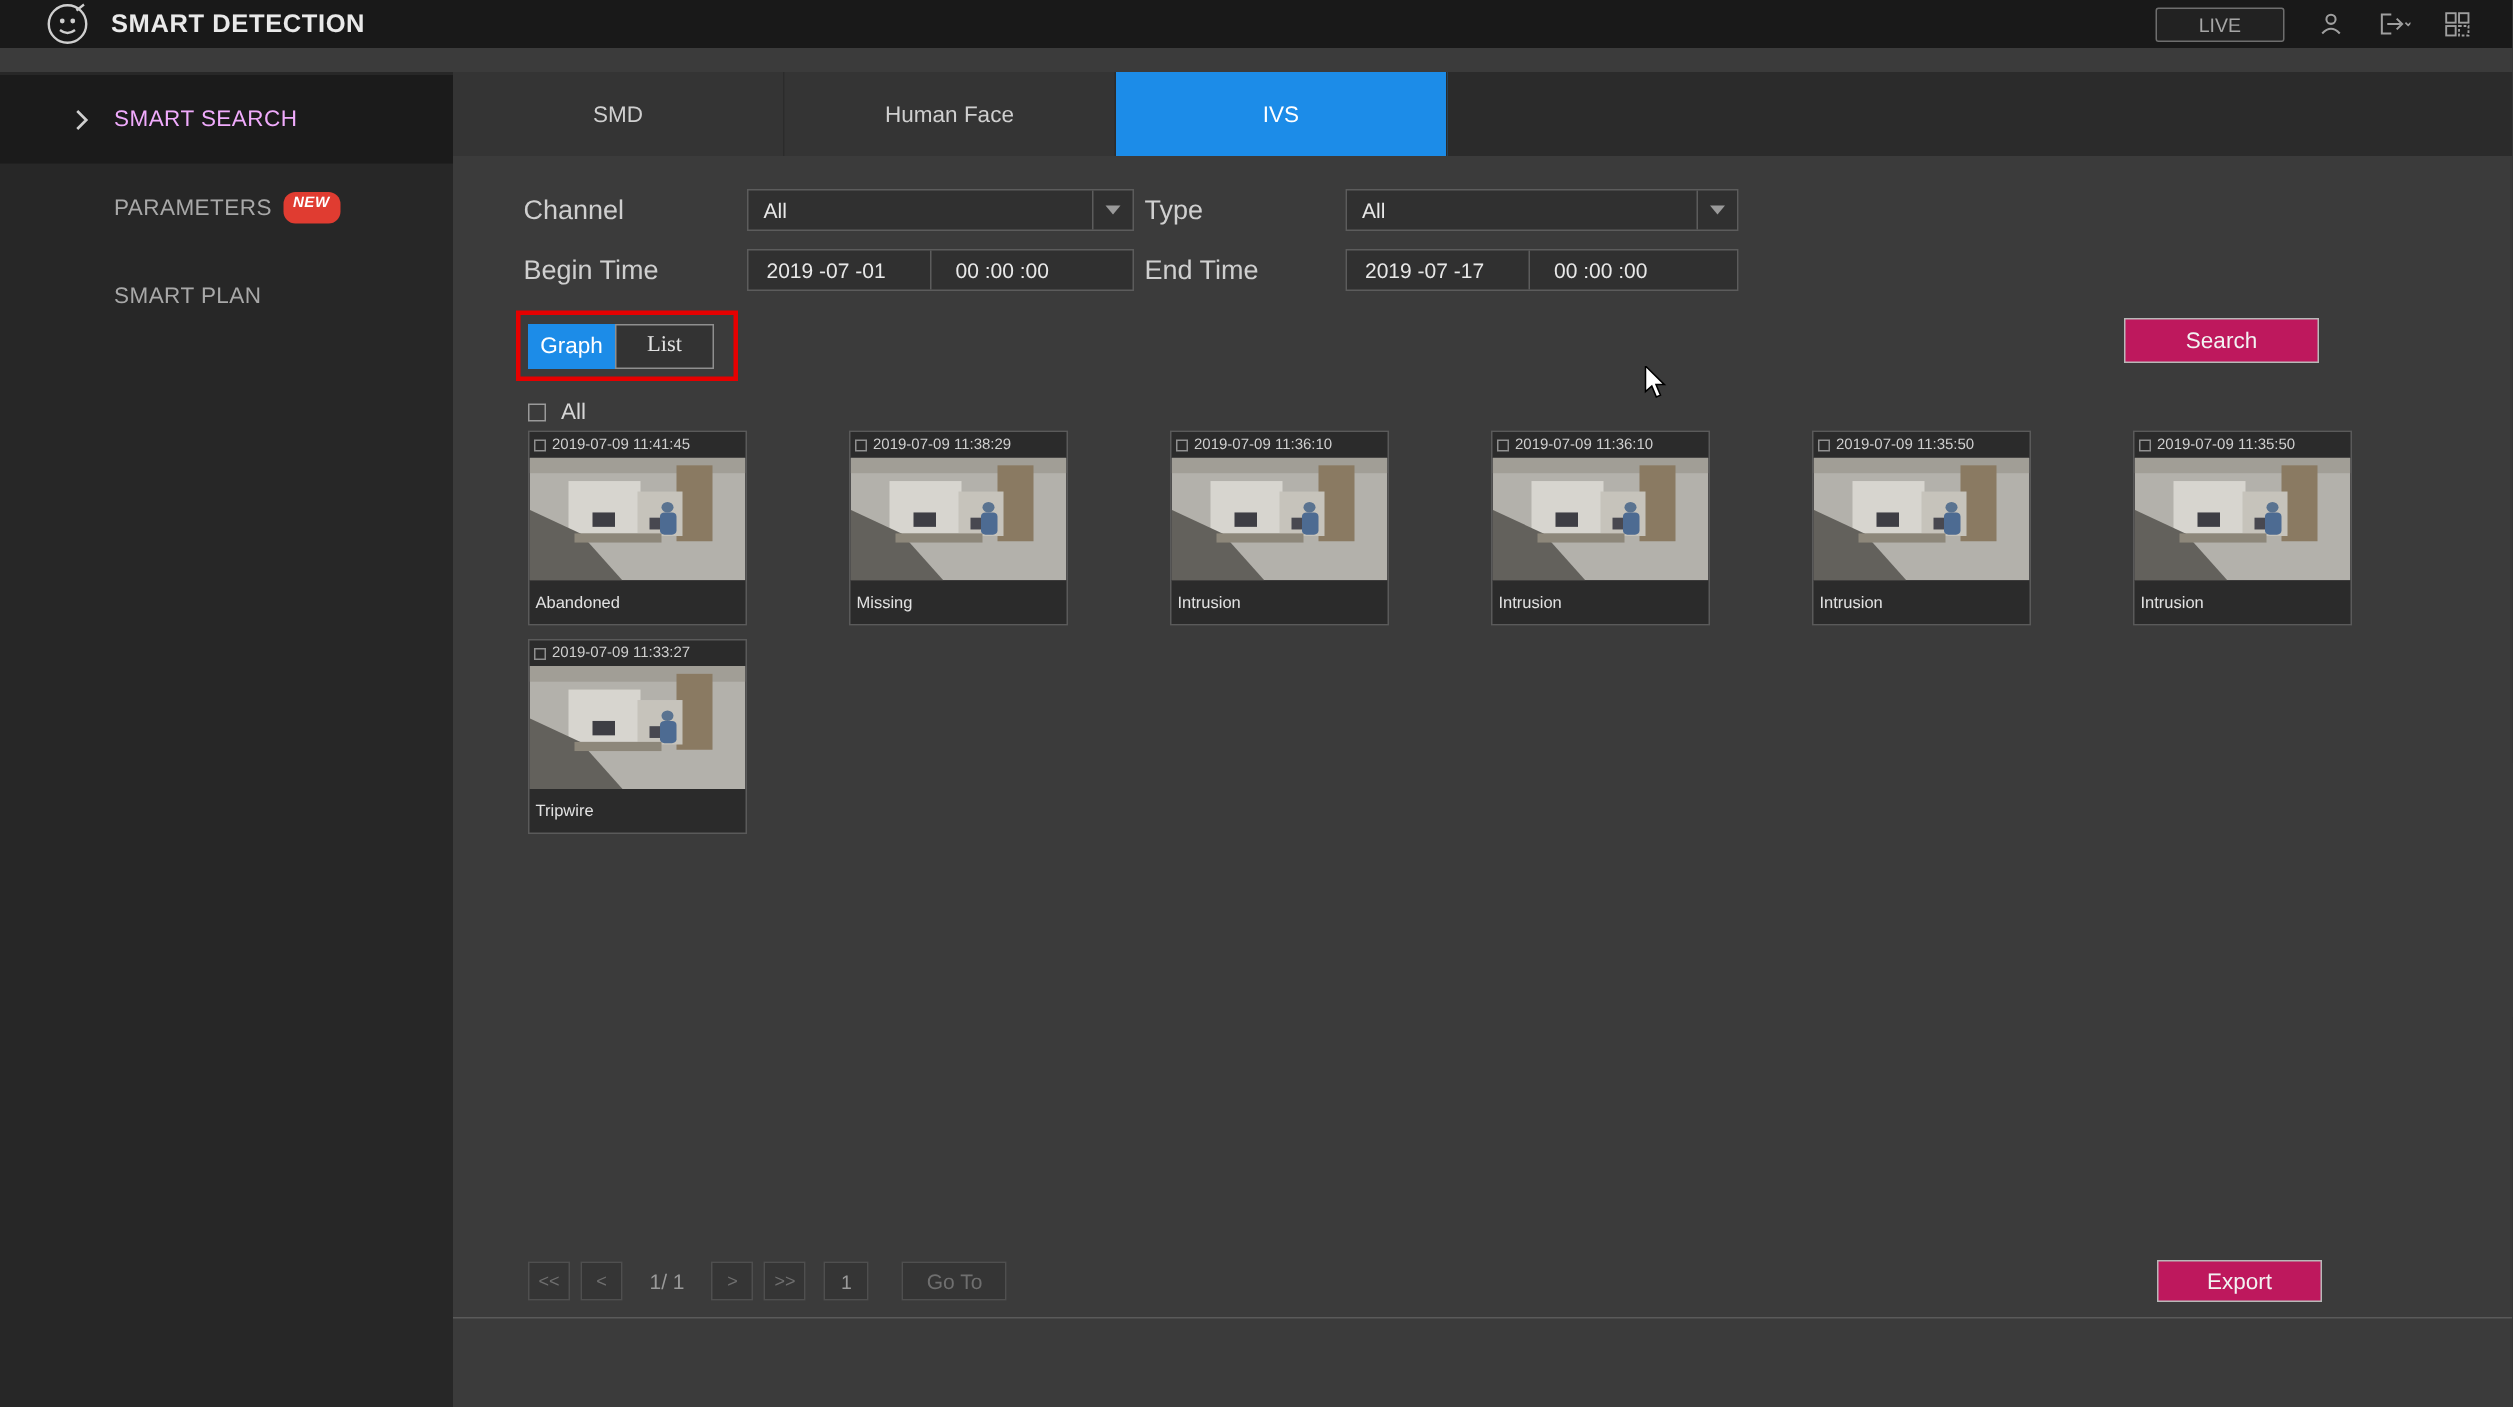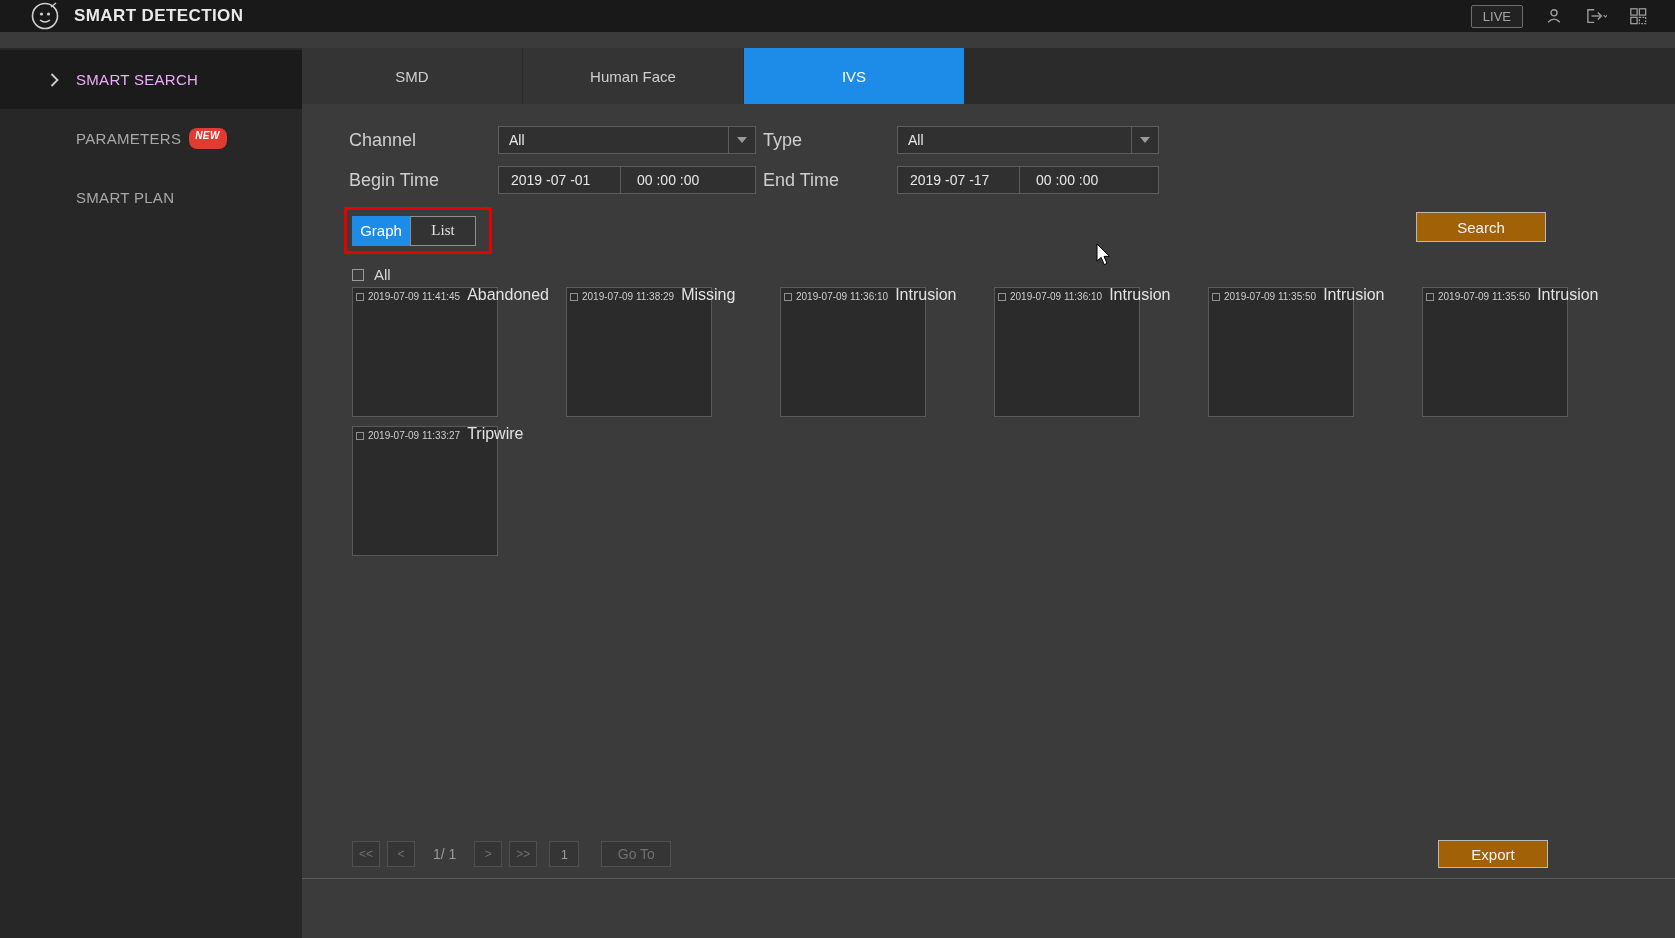--- a/index.html
+++ b/index.html
@@ -4,21 +4,21 @@
 <style>
   * { margin:0; padding:0; box-sizing:border-box; }
   html,body { width:1675px; height:938px; background:#3b3b3b; font-family:"Liberation Sans", sans-serif; }
   #screen { position:relative; width:1675px; height:938px; overflow:hidden; background:#3b3b3b; }
 
   
   .topbar { position:absolute; top:0; left:0; width:1675px; height:32px; background:#191919; display:flex; align-items:center; padding:0 26px 0 30px; }
   .logo { width:30px; height:30px; margin-right:14px; flex:0 0 auto; }
   .app-title { color:#e9e9e9; font-size:17px; font-weight:700; letter-spacing:0.4px; }
   .topbar-right { margin-left:auto; display:flex; align-items:center; gap:20px; }
-  .live-badge { border:1px solid #6e6e6e; border-radius:2px; color:#a6a6a6; font-size:13px; padding:3px 11px; background:#222; }
+  .live-badge { border:1px solid #6e6e6e; border-radius:2px; color:#a6a6a6; font-size:13px; padding:3px 28px; background:#222; }
   .hicon { width:22px; height:20px; display:flex; align-items:center; justify-content:center; }
 
   
   .sidebar { position:absolute; top:48px; left:0; width:302px; bottom:0; background:#272727; padding-top:2px; }
   .side-item { position:relative; height:59px; display:flex; align-items:center; padding-left:76px; color:#a8a8a8; font-size:15px; letter-spacing:0.3px; cursor:default; }
   .side-item.active { background:#1b1b1b; color:#f0abfc; }
   .side-chevron { position:absolute; left:50px; top:50%; transform:translateY(-50%); width:9px; height:14px; }
   .new-badge { margin-left:8px; background:#e03c31; color:#fff; font-size:10px; font-weight:700; font-style:italic; border-radius:8px; padding:2px 7px 8px 6px; letter-spacing:0.4px; }
 
   
@@ -41,35 +41,35 @@
   .dt .dt-time { flex:1; display:flex; align-items:center; padding-left:16px; }
 
   .pos-l1 { left:196px; width:258px; } .pos-l2 { left:595px; width:262px; }
   .lab-l1 { left:47px; } .lab-l2 { left:461px; }
 
   .red-box { position:absolute; left:42px; top:103px; width:148px; height:47px; border:3px solid #e60000; display:flex; align-items:center; padding-left:5px; }
   .toggle-btn { height:30px; display:flex; align-items:center; justify-content:center; font-size:15px; cursor:default; }
   .graph-btn { width:58px; background:#1c8ce8; color:#fff; }
   .list-btn { width:66px; background:#333333; color:#e2e2e2; border:1px solid #8f8f8f;font-family:Liberation Serif, serif; }
 
-  .btn-light { border:1px solid #b8b8b8; background:#a16207; color:#f2f2f2; font-size:15px; display:flex; align-items:center; justify-content:center; cursor:default; }
+  .btn-light { border:1px solid #b8b8b8; background:#be185d; color:#f2f2f2; font-size:15px; display:flex; align-items:center; justify-content:center; cursor:default; }
   .search-btn { position:absolute; left:1114px; top:108px; width:130px; height:30px; }
   .export-btn { position:absolute; left:1136px; top:736px; width:110px; height:28px; }
 
   .all-row { position:absolute; left:50px; top:162px; display:flex; align-items:center; gap:10px; color:#d6d6d6; font-size:15px; }
   .checkbox { width:12px; height:12px; border:1px solid #9a9a9a; background:transparent; }
 
   .cards { position:absolute; left:50px; top:183px; width:1310px; display:flex; flex-wrap:wrap; column-gap:68px; row-gap:9px; }
-  .card { width:146px; height:130px; background:#2b2b2b; border:1px solid #5a5a5a; display:flex; flex-direction:row; cursor:default; }
+  .card { width:146px; height:130px; background:#2b2b2b; border:1px solid #5a5a5a; display:flex; flex-direction:column; cursor:default; }
   .thumb-top { height:17px; display:flex; align-items:center; gap:4px; padding:0 3px; flex:0 0 auto; }
   .thumb-check { width:8px; height:8px; border:1px solid #8f8f8f; flex:0 0 auto; }
   .thumb-time { font-size:10px; color:#cfcfcf; white-space:nowrap; }
   .thumb-img { flex:1; overflow:hidden; }
   .thumb-img svg { width:100%; height:100%; display:block; }
-  .thumb-label { height:14px; flex:0 0 auto; display:flex; align-items:center; padding:0 4px; font-size:16px; color:#e2e2e2; }
+  .thumb-label { height:29px; flex:0 0 auto; display:flex; align-items:center; padding:0 4px; font-size:11px; color:#e2e2e2; }
 
   .pagination { position:absolute; left:50px; top:737px; height:26px; display:flex; align-items:center; }
   .pg-btn { width:28px; height:26px; border:1px solid #4f4f4f; background:#353535; color:#6f6f6f; font-size:12px; display:flex; align-items:center; justify-content:center; cursor:default; }
   .pg-info { color:#9a9a9a; font-size:14px; margin:0 0 0 18px; }
   .m7 { margin-left:7px; } .m18 { margin-left:18px; } .m12 { margin-left:12px; } .m22 { margin-left:22px; }
   .pg-input { width:30px; height:26px; border:1px solid #4f4f4f; background:#353535; color:#9a9a9a; font-size:13px; text-align:center; font-family:"Liberation Sans", sans-serif; }
   .goto-btn { width:70px; height:26px; border:1px solid #4f4f4f; background:#353535; color:#6f6f6f; font-size:14px; display:flex; align-items:center; justify-content:center; cursor:default; }
 
   .bottom-line { position:absolute; left:0; right:0; top:774px; height:1px; background:#5a5a5a; }
 

